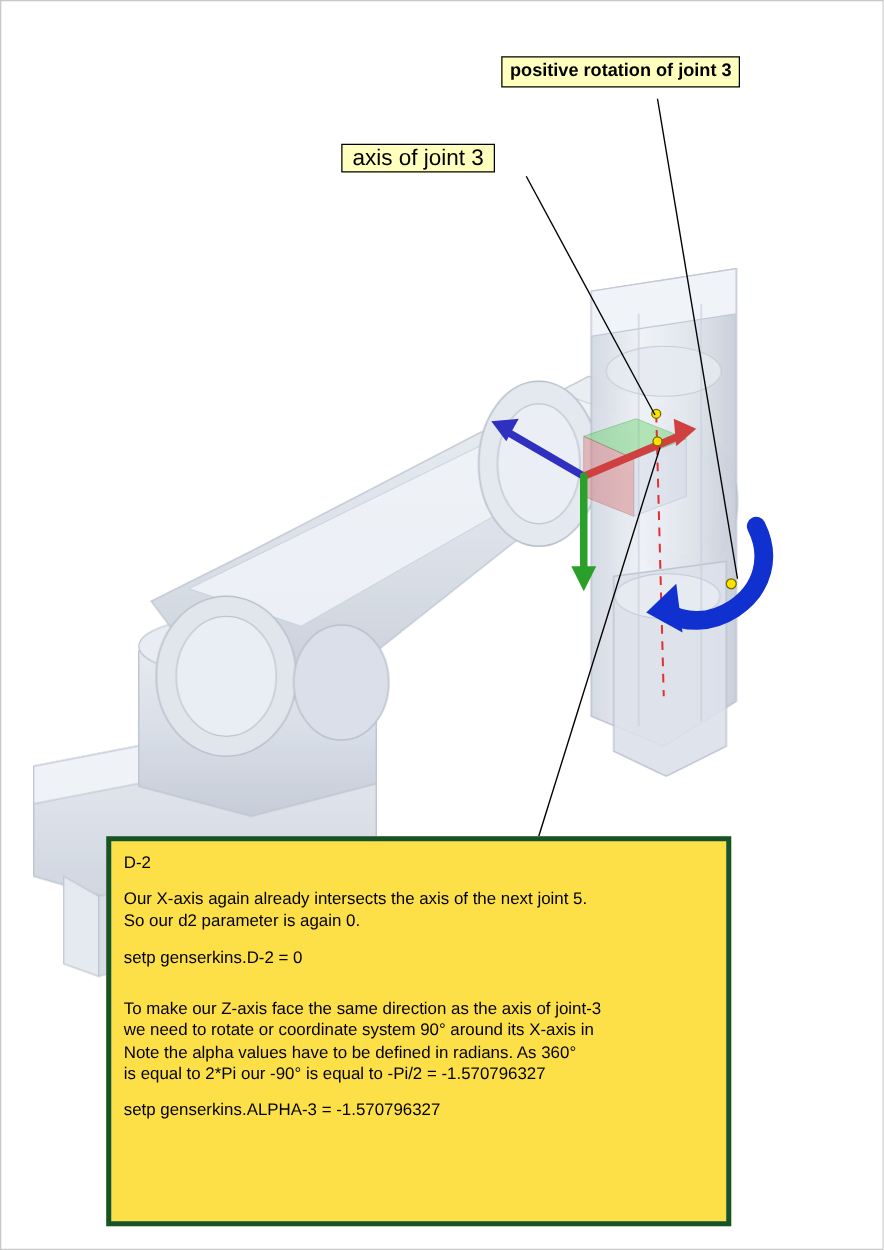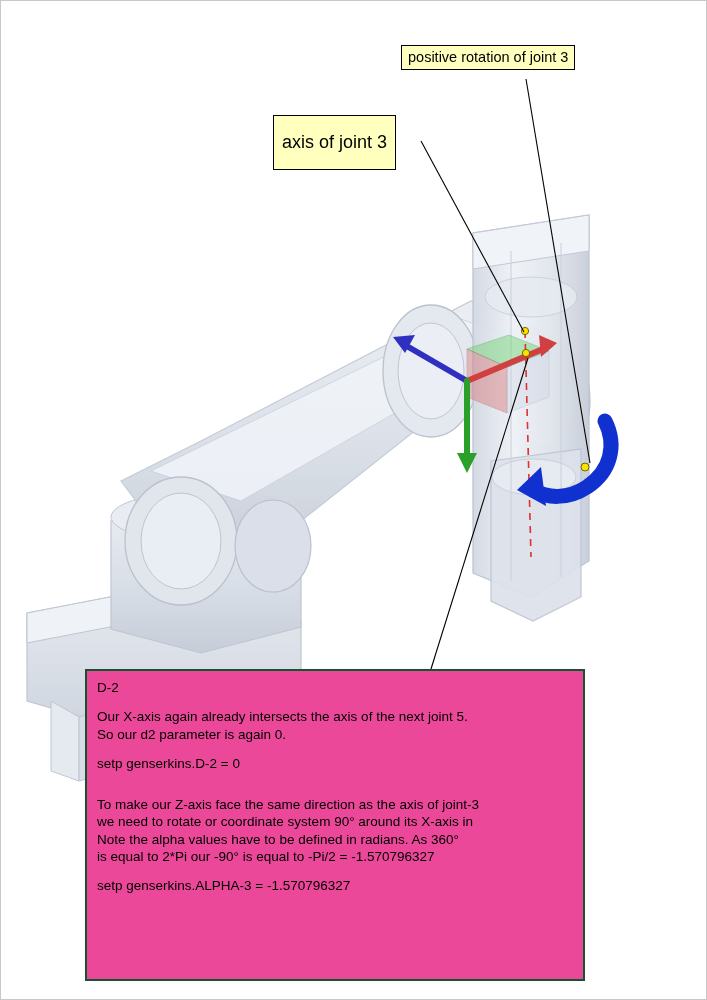--- a/index.html
+++ b/index.html
@@ -34,35 +34,36 @@
     padding: 3px 6px;
     font-size: 15px;
     color: #000000;
     line-height: 1.15;
     white-space: nowrap;
   }
   #callout-positive-rotation {
     left: 400px;
     top: 44px;
     font-size: 14.5px;
+    font-weight: bold;
   }
   #callout-axis-joint3 {
     left: 272px;
     top: 114px;
     font-size: 18px;
-    padding: 16px 8px;
+    padding: 0 8px;
   }
   #note-box {
     position: absolute;
     left: 84px;
     top: 668px;
     width: 500px;
     height: 312px;
-    background: #ec4899;
-    border: 2px solid #14532d;
+    background: #fde047;
+    border: 4px solid #14532d;
     box-sizing: border-box;
     padding: 8px 8px 8px 10px;
     font-size: 13.5px;
     color: #000000;
     line-height: 1.28;
   }
   #note-box p {
     margin: 0;
   }
   #note-box .gap {

